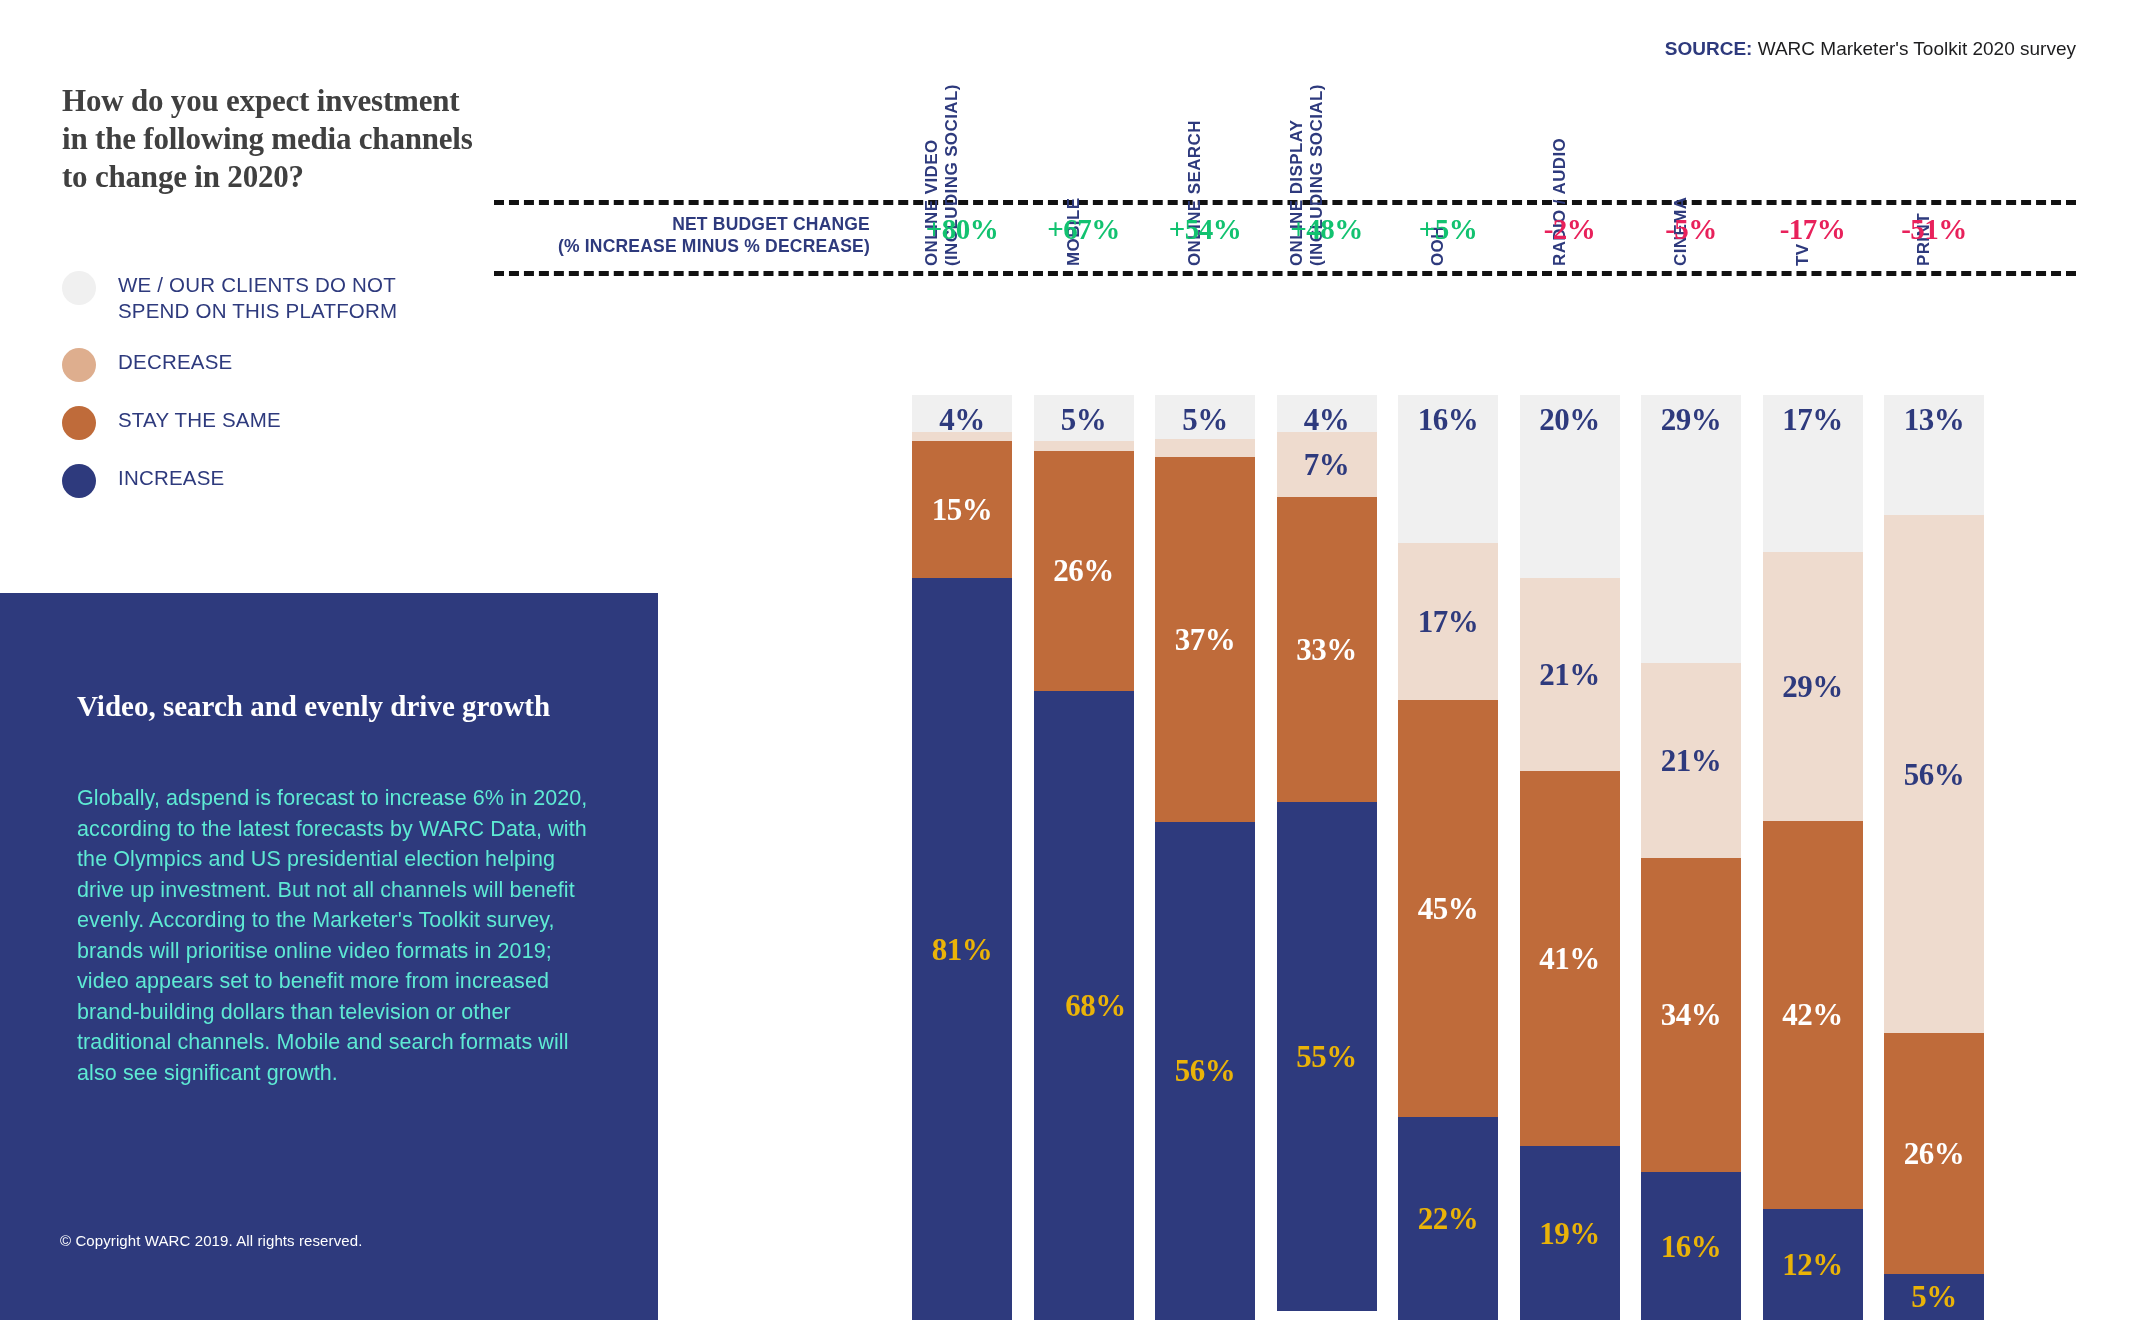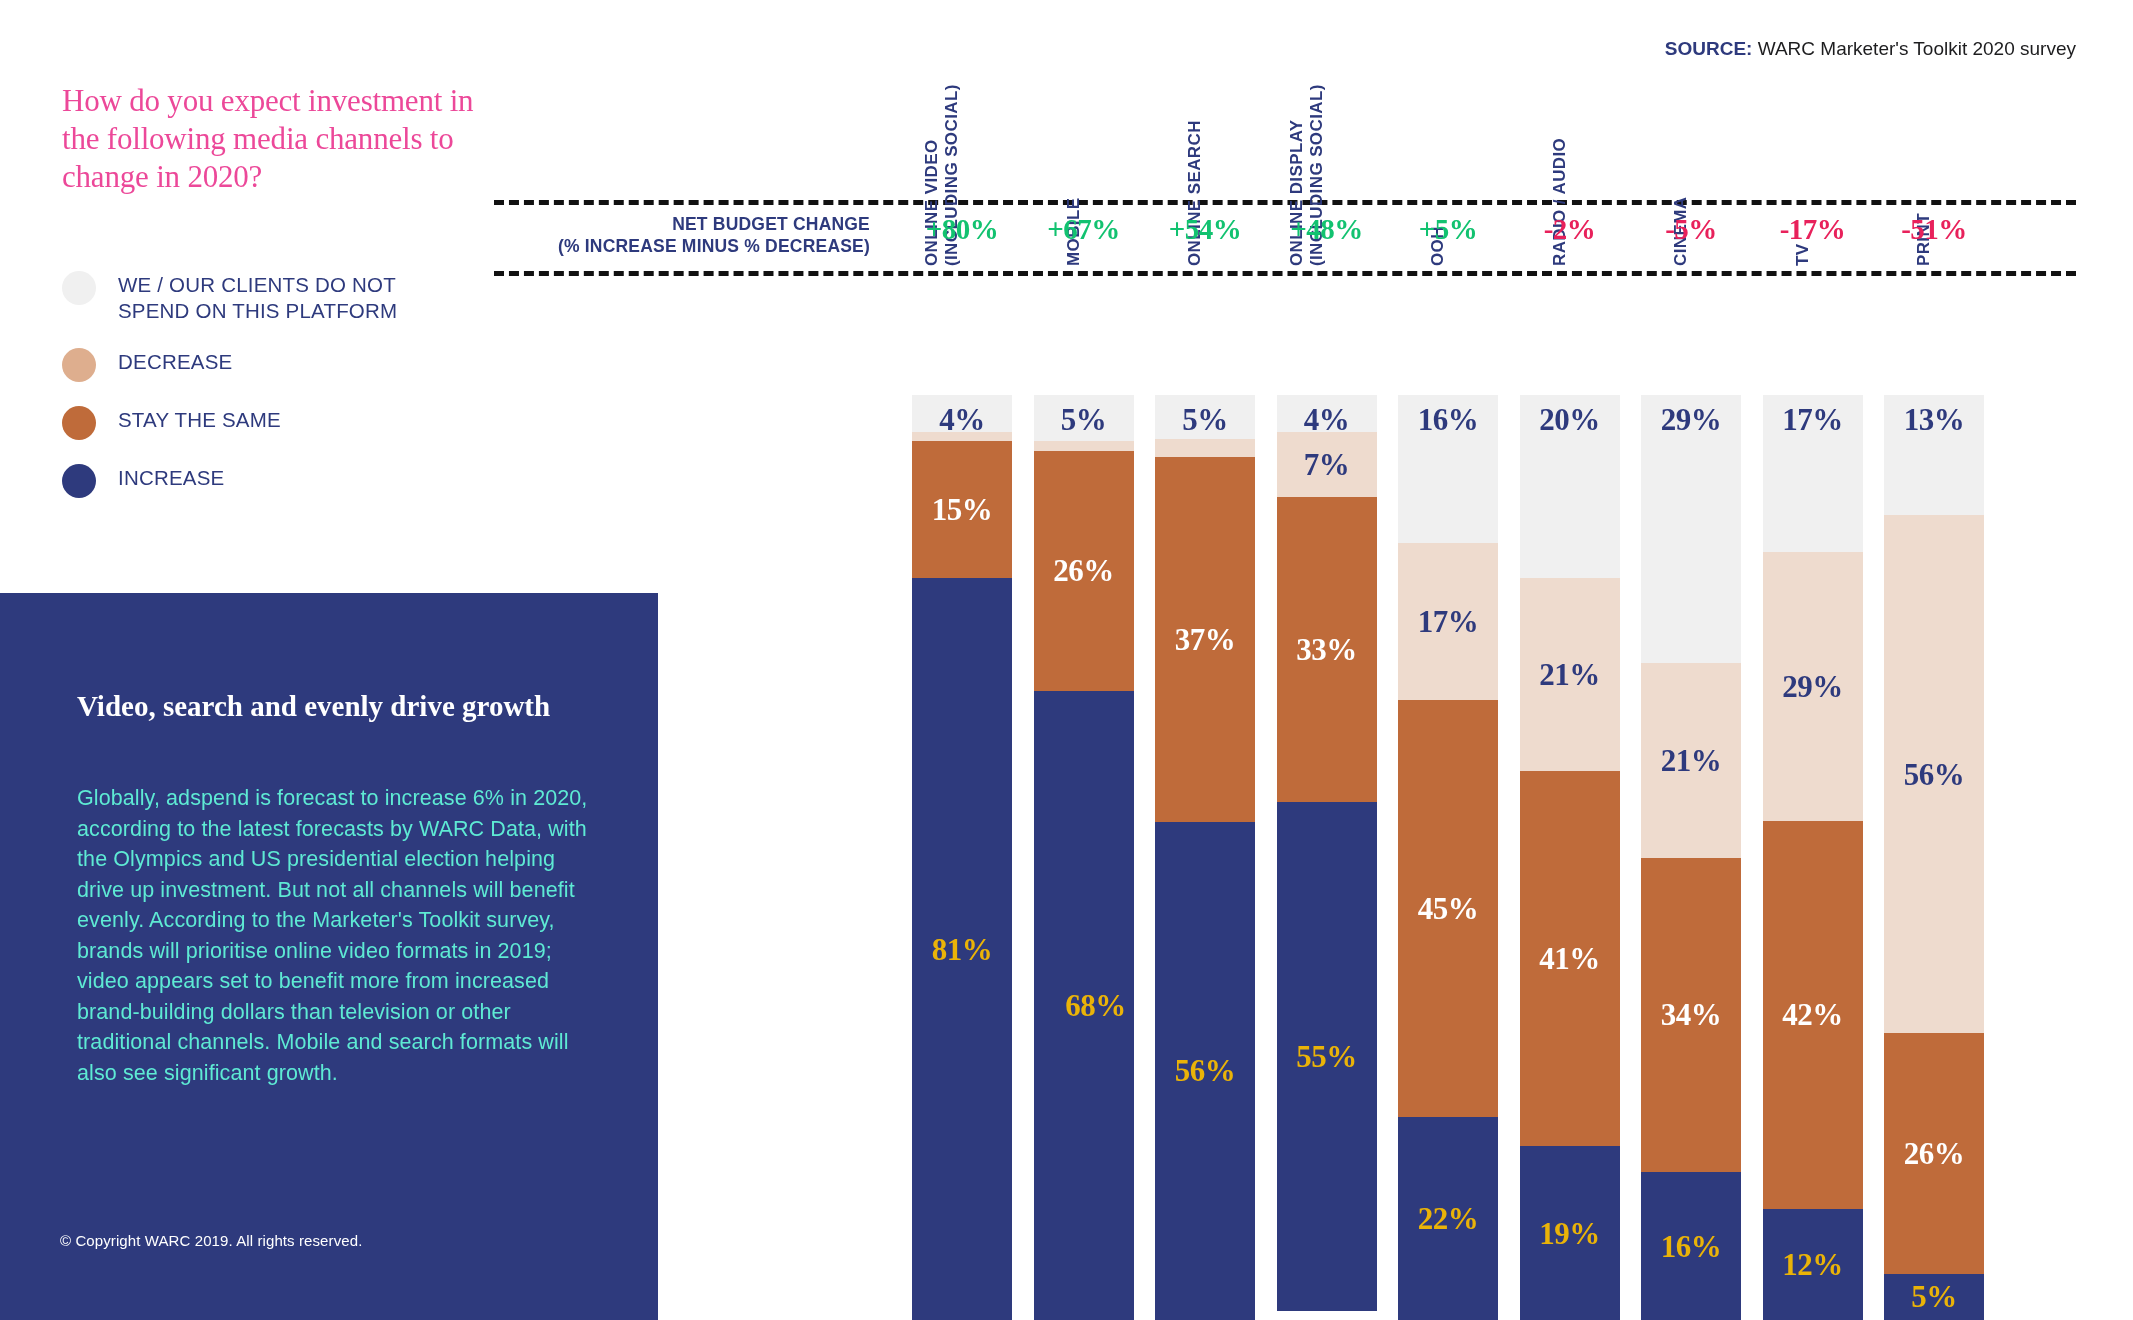--- a/index.html
+++ b/index.html
@@ -8,22 +8,22 @@
     background:#ffffff;
     font-family:"Liberation Sans", sans-serif;
     position:relative;
     overflow:hidden;
   }
 
   
   #question-title{
     position:absolute; left:62px; top:82px; width:420px;
     font-family:"Liberation Serif", serif;
-    font-weight:normal; font-size:31px; line-height:1.22;
-    color:#ec4899; letter-spacing:-0.2px;
+    font-weight:bold; font-size:31px; line-height:1.22;
+    color:#404040; letter-spacing:-0.2px;
   }
 
   #legend{ position:absolute; left:62px; top:270px; width:420px; }
   .legend-row{ display:flex; align-items:flex-start; margin-bottom:23px; }
   .legend-swatch{
     width:34px; height:34px; border-radius:50%; flex:0 0 34px; margin-top:1px;
   }
   .legend-label{
     margin-left:22px; font-size:20.5px; line-height:1.28;
     color:#2E3A7D; letter-spacing:0.2px; font-weight:400;

